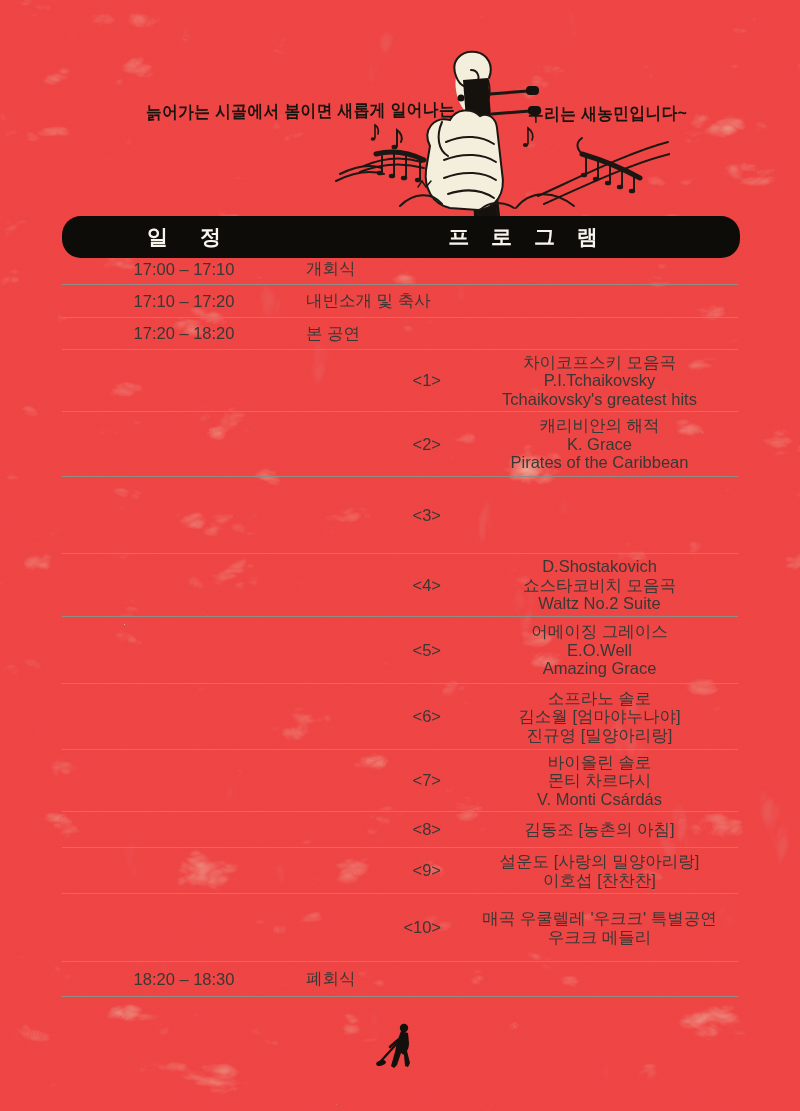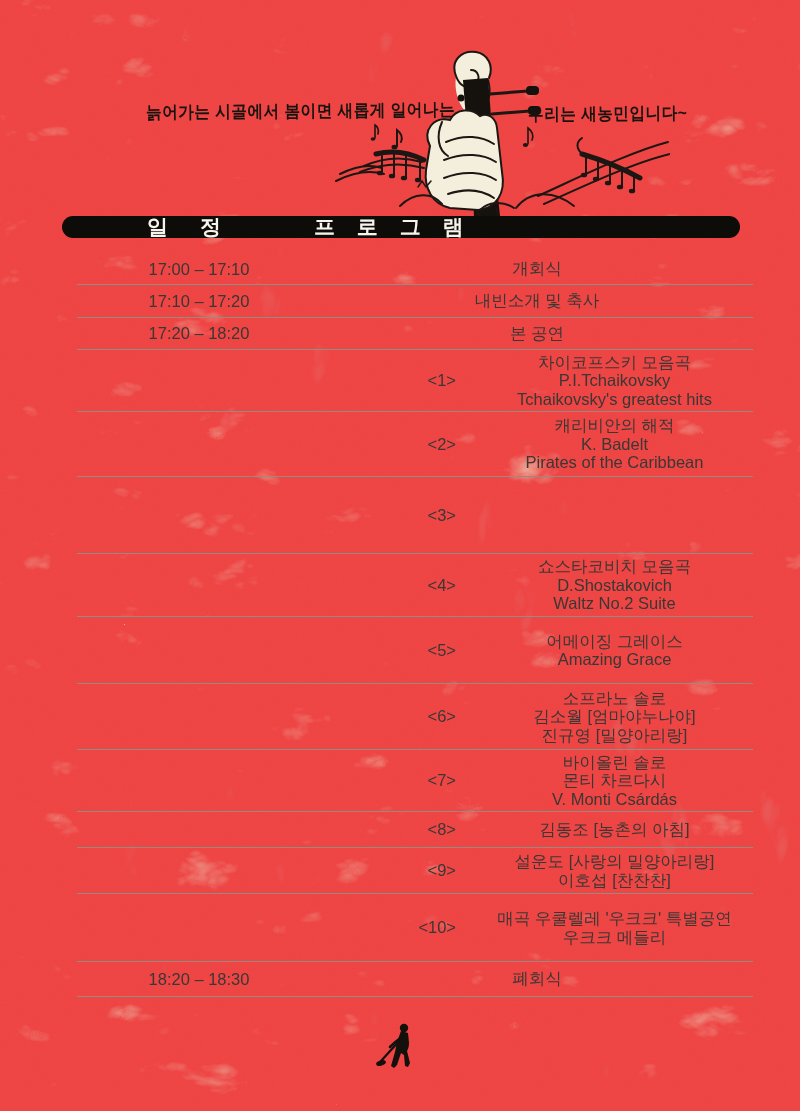--- a/index.html
+++ b/index.html
@@ -16,35 +16,35 @@
     position:absolute;z-index:2;
     font-size:17px;font-weight:bold;color:#17130e;
     transform:scaleX(0.92) rotate(-0.5deg);transform-origin:left center;
     white-space:nowrap;letter-spacing:0.5px;
   }
   .tagline-left{left:146px;top:101px;}
   .tagline-right{left:528px;top:103px;}
   .illustration{position:absolute;left:330px;top:50px;z-index:1;}
   .header-bar{
     position:absolute;left:62px;top:216px;z-index:3;
-    width:678px;height:22px;border-radius:19px;
+    width:678px;height:42px;border-radius:19px;
     background:#0d0c09;
     display:flex;align-items:center;
     color:#f7f4ec;font-size:21px;font-weight:bold;
   }
   .header-schedule{width:244px;text-align:center;letter-spacing:13px;text-indent:13px;}
-  .header-program{flex:1;letter-spacing:8px;text-indent:8px;}
-  .table{position:absolute;left:77px;top:254px;width:676px;z-index:2;}
+  .header-program{flex:1;text-align:center;letter-spacing:8px;text-indent:8px;}
+  .table{position:absolute;left:62px;top:254px;width:676px;z-index:2;}
   .row{
     display:flex;align-items:center;
     border-bottom:1px solid #918d85;
     box-sizing:border-box;
   }
   .cell-time{width:244px;text-align:center;font-size:16.5px;color:#393835;}
-  .cell-prog{flex:1;text-align:center;font-size:16.5px;color:#393835;}
+  .cell-prog{flex:1;font-size:16.5px;color:#393835;}
   .cell-spacer{width:244px;}
   .cell-num{
     width:155px;box-sizing:border-box;
     text-align:right;padding-right:20px;
     font-size:16.5px;color:#393835;
   }
   .cell-lines{flex:1;text-align:center;font-size:16.5px;line-height:18.5px;color:#393835;}
   .footer-figure{position:absolute;left:376px;top:1022px;z-index:2;}
 </style>
 </head>
@@ -185,45 +185,46 @@
         <div>P.I.Tchaikovsky</div>
         <div>Tchaikovsky's greatest hits</div>
       </div>
     </div>
 
     <div class="row" style="height:65px">
       <div class="cell-spacer"></div>
       <div class="cell-num">&lt;2&gt;</div>
       <div class="cell-lines">
         <div>캐리비안의 해적</div>
-        <div>K. Badelt</div>
+        <div>K. Grace</div>
         <div>Pirates of the Caribbean</div>
       </div>
     </div>
 
     <div class="row" style="height:77px">
       <div class="cell-spacer"></div>
       <div class="cell-num">&lt;3&gt;</div>
     </div>
 
     <div class="row" style="height:63px">
       <div class="cell-spacer"></div>
       <div class="cell-num">&lt;4&gt;</div>
       <div class="cell-lines">
+        <div>D.Shostakovich</div>
         <div>쇼스타코비치 모음곡</div>
-        <div>D.Shostakovich</div>
         <div>Waltz No.2 Suite</div>
       </div>
     </div>
 
     <div class="row" style="height:67px">
       <div class="cell-spacer"></div>
       <div class="cell-num">&lt;5&gt;</div>
       <div class="cell-lines">
         <div>어메이징 그레이스</div>
+        <div>E.O.Well</div>
         <div>Amazing Grace</div>
       </div>
     </div>
 
     <div class="row" style="height:66px">
       <div class="cell-spacer"></div>
       <div class="cell-num">&lt;6&gt;</div>
       <div class="cell-lines">
         <div>소프라노 솔로</div>
         <div>김소월 [엄마야누나야]</div>

